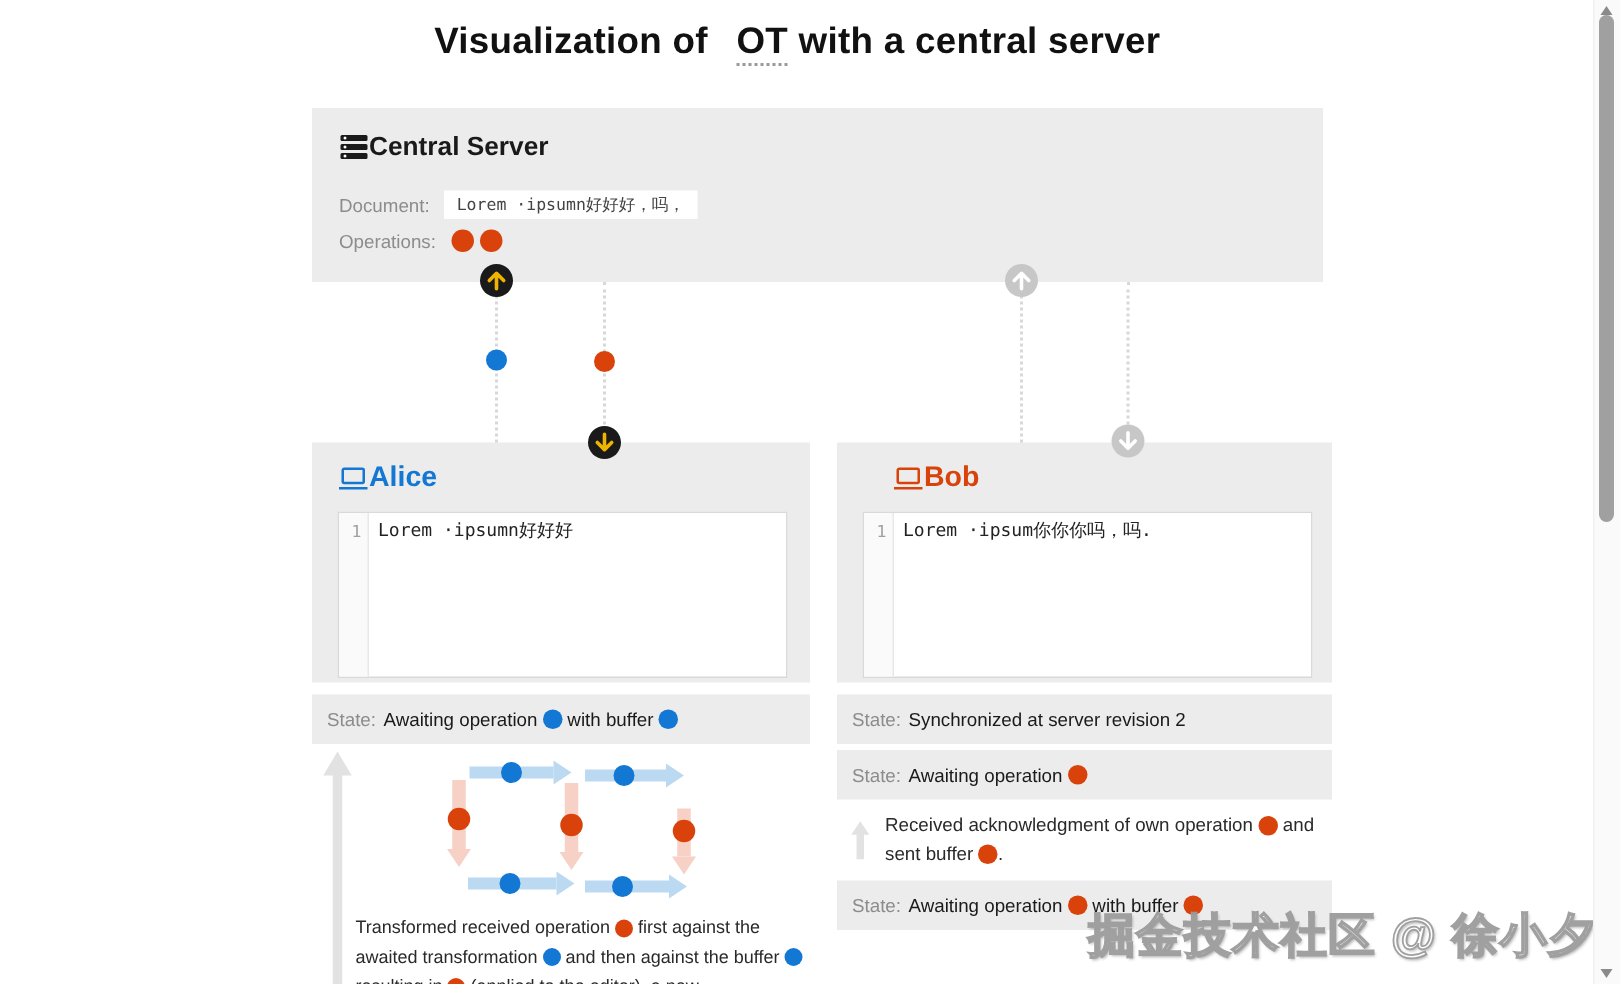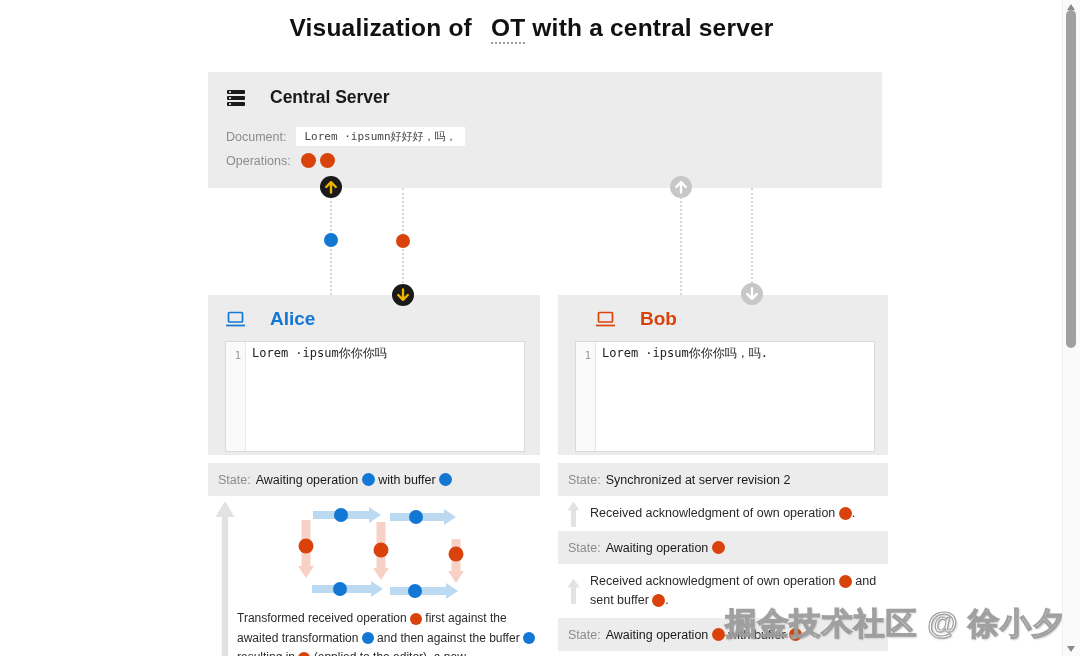--- a/index.html
+++ b/index.html
@@ -10,21 +10,21 @@
   .title{position:absolute;left:0;top:14px;width:1063px;text-align:center;
          font-size:24.5px;font-weight:700;color:#111;margin:0;letter-spacing:0.2px;}
   .abbr{border-bottom:2px dotted #9a9a9a;padding-bottom:1px;margin-left:12px;}
 
   
   .panel{position:absolute;background:#ececec;}
   .server-panel{left:208px;top:72px;width:674px;height:116px;}
   .alice-panel{left:208px;top:295px;width:332px;height:160px;}
   .bob-panel{left:558px;top:295px;width:330px;height:160px;}
 
-  .panel-header{display:flex;align-items:center;gap:24px;padding:15px 0 0 18px;
+  .panel-header{display:flex;align-items:center;gap:0;padding:15px 0 0 18px;
                 font-size:17.5px;font-weight:700;color:#1a1a1a;}
   .client-header{font-size:19px;padding:13px 0 0 17px;}
   .alice-panel .panel-header{color:var(--blue);}
   .bob-panel .panel-header{color:var(--red);padding-left:37px;}
 
   .srv-row{position:absolute;left:18px;display:flex;align-items:center;
            font-size:12.5px;color:#8c8c8c;}
   .srv-row.doc{top:55px;}
   .srv-row.ops{top:81px;}
   .doc-value{margin-left:10px;background:#fff;padding:2px 8px;color:#444;
@@ -165,21 +165,21 @@
     <div class="panel-header client-header">
       <svg width="21" height="18" viewBox="0 0 21 18">
         <rect x="3.5" y="2.5" width="14" height="9.5" rx="1" fill="none" stroke="var(--blue)" stroke-width="1.7"></rect>
         <path d="M1 15.5 H20" stroke="var(--blue)" stroke-width="1.7"></path>
       </svg>
       <span>Alice</span>
     </div>
   </section>
   <div class="editor" style="left:225px;top:341px;">
     <div class="gutter"><span class="ln">1</span></div>
-    <div class="code">Lorem ·ipsum你你你吗</div>
+    <div class="code">Lorem ·ipsumn好好好</div>
   </div>
   <div class="state-bar alice-state">
     <span class="state-label">State:</span>
     <span class="state-text">Awaiting operation <span class="dot blue"></span> with buffer <span class="dot blue"></span></span>
   </div>
 
   <svg class="big-arrow" width="20" height="156" viewBox="0 0 20 156">
     <polygon class="arrow-fill" points="10,1 19.5,17 13.2,17 13.2,156 6.8,156 6.8,17 0.5,17"></polygon>
   </svg>
   <svg class="diagram" width="230" height="108" viewBox="0 0 230 108">
@@ -218,26 +218,20 @@
   </section>
   <div class="editor" style="left:575px;top:341px;">
     <div class="gutter"><span class="ln">1</span></div>
     <div class="code">Lorem ·ipsum你你你吗，吗.</div>
   </div>
   <div class="timeline" id="bob-timeline">
       <div class="state-bar">
         <span class="state-label">State:</span>
         <span class="state-text">Synchronized at server revision 2</span>
       </div>
-      <div class="event-row">
-        <svg width="13" height="26" viewBox="0 0 13 26">
-          <polygon class="arrow-fill" points="6.5,0.5 12.5,9.5 9,9.5 9,26 4,26 4,9.5 0.5,9.5"></polygon>
-        </svg>
-        <div class="event-text">Received acknowledgment of own operation <span class="dot red"></span>.</div>
-      </div>
       <div class="state-bar">
         <span class="state-label">State:</span>
         <span class="state-text">Awaiting operation <span class="dot red"></span></span>
       </div>
       <div class="event-row">
         <svg width="13" height="26" viewBox="0 0 13 26">
           <polygon class="arrow-fill" points="6.5,0.5 12.5,9.5 9,9.5 9,26 4,26 4,9.5 0.5,9.5"></polygon>
         </svg>
         <div class="event-text">Received acknowledgment of own operation <span class="dot red"></span> and sent buffer <span class="dot red"></span>.</div>
       </div>

